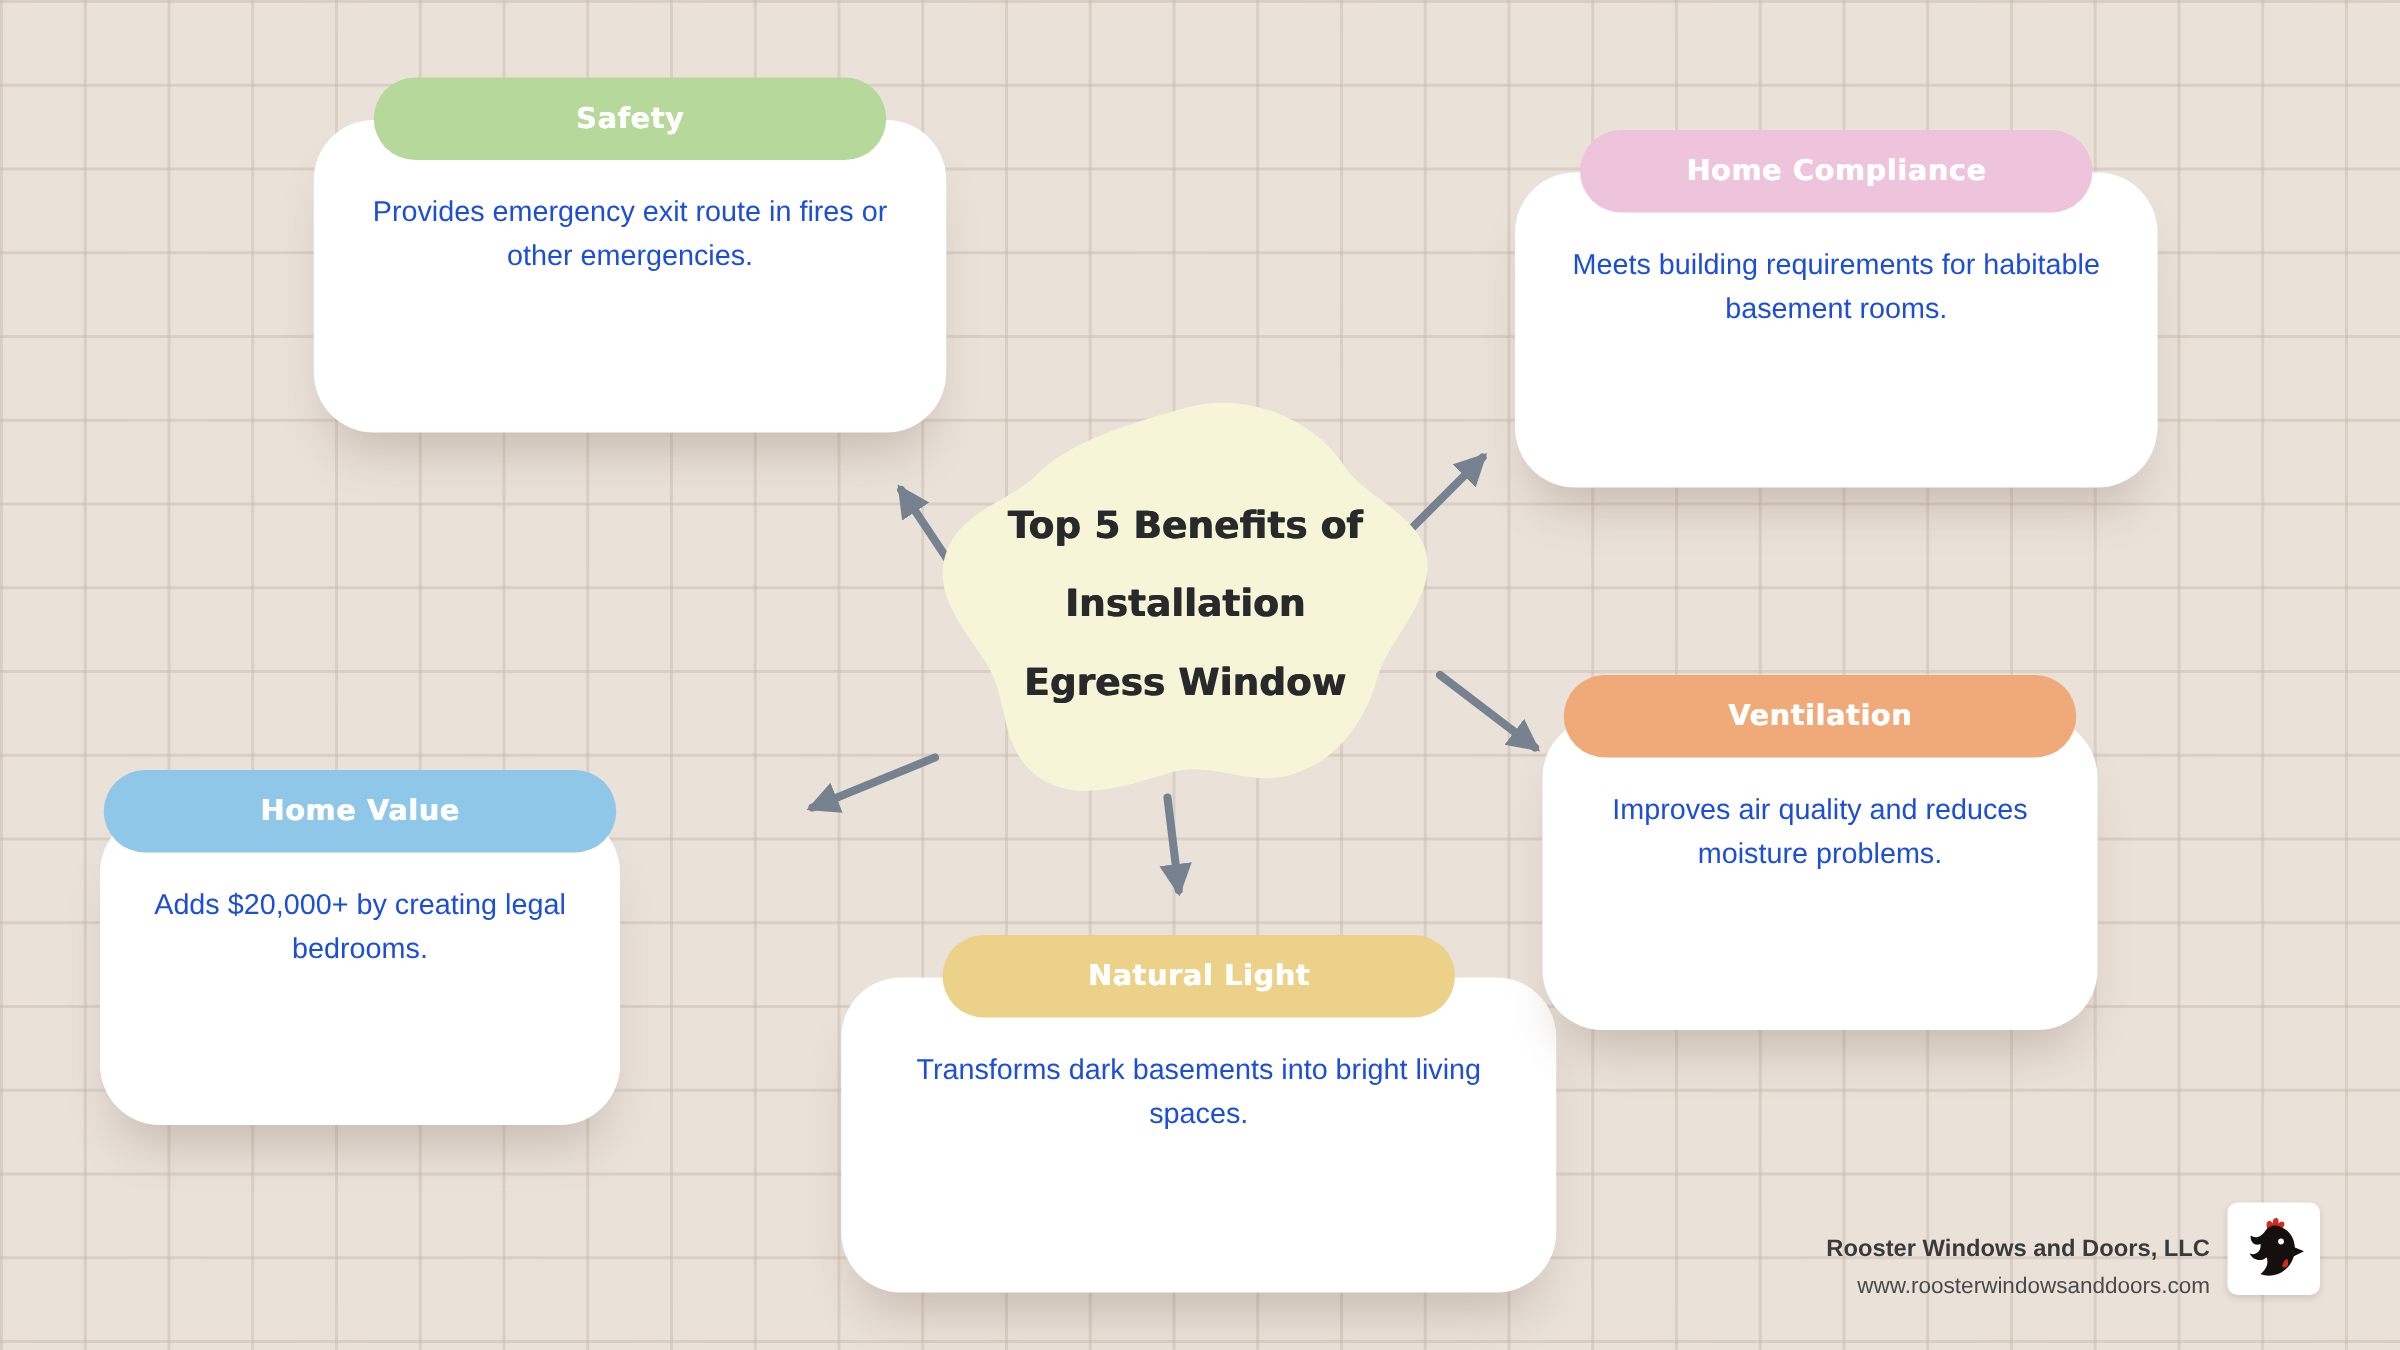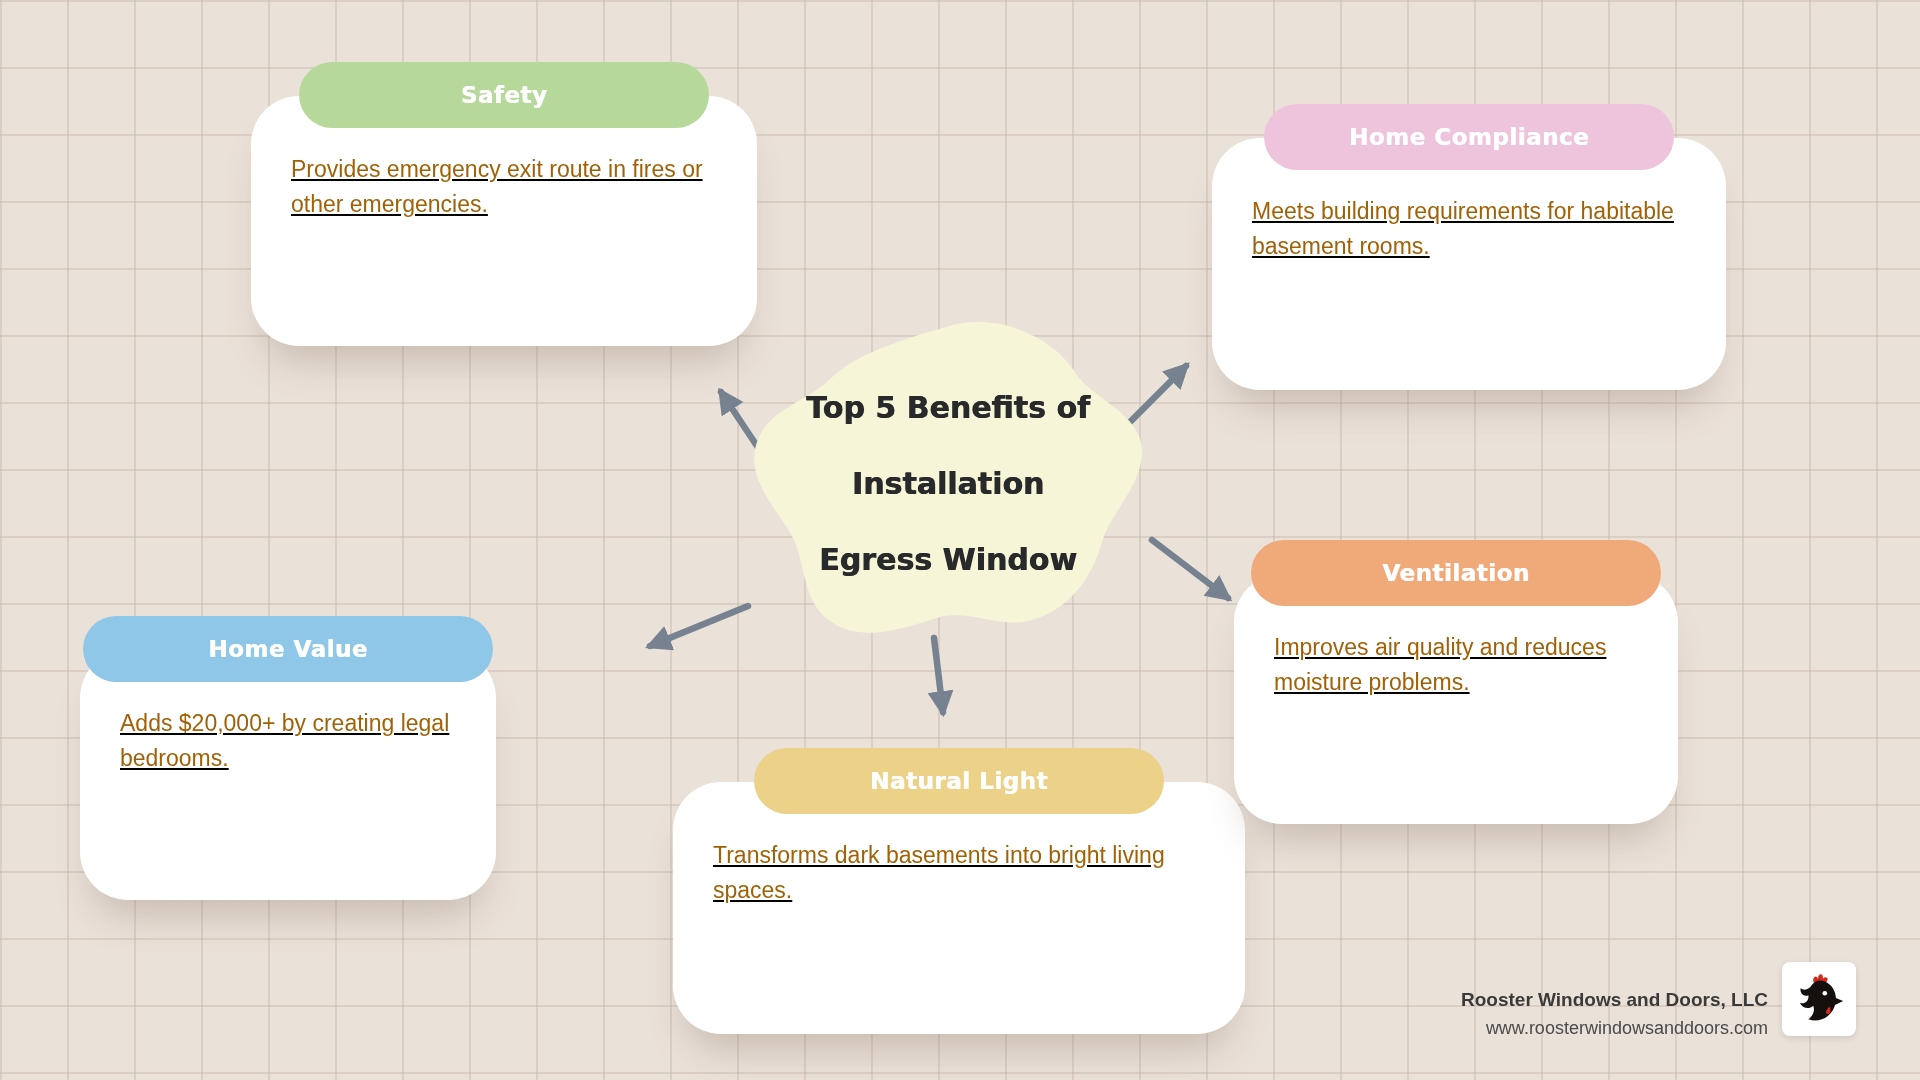--- a/index.html
+++ b/index.html
@@ -23,21 +23,20 @@
       linear-gradient(90deg, rgba(193,177,165,0.38) 2px, transparent 2px);
     background-size:67px 67px;
   }
 
   
   .card{
     position:absolute;
     background:#ffffff;
     border-radius:48px;
     box-shadow:0 28px 38px -14px rgba(120,99,84,0.30);
-    text-decoration:underline;
   }
   .card-safety  { left:251px;  top:96px;  width:506px; height:250px; }
   .card-code    { left:1212px; top:138px; width:514px; height:252px; }
   .card-home    { left:80px;   top:650px; width:416px; height:250px; }
   .card-natural { left:673px;  top:782px; width:572px; height:252px; }
   .card-vent    { left:1234px; top:574px; width:444px; height:250px; }
 
   .pill{
     position:absolute;
     left:50%;
@@ -52,23 +51,24 @@
     justify-content:center;
     color:#ffffff;
     font-weight:bold;
     font-size:23px;
     letter-spacing:0.5px;
     text-shadow:0.6px 0 0 rgba(255,255,255,0.9);
     font-family:"DejaVu Sans", sans-serif;
   }
   .card-text{
     margin:56px 40px 0;
+    text-align:center;
     font-size:23px;
     line-height:1.5;
-    color:#a16207;
+    color:#1d4ed8;
   }
 
   
   .blob-wrap{
     position:absolute;
     left:752px;
     top:318px;
     width:392px;
     height:330px;
   }
@@ -86,21 +86,20 @@
     flex-direction:column;
     align-items:center;
     justify-content:center;
     text-align:center;
     font-family:"DejaVu Sans", sans-serif;
     font-weight:bold;
     font-size:30px;
     line-height:2.1;
     color:#28292b;
     text-shadow:0.7px 0 0 #28292b;
-    gap:13px;
   }
 
   
   .arrows{
     position:absolute;
     inset:0;
     width:1920px;
     height:1080px;
     pointer-events:none;
   }

